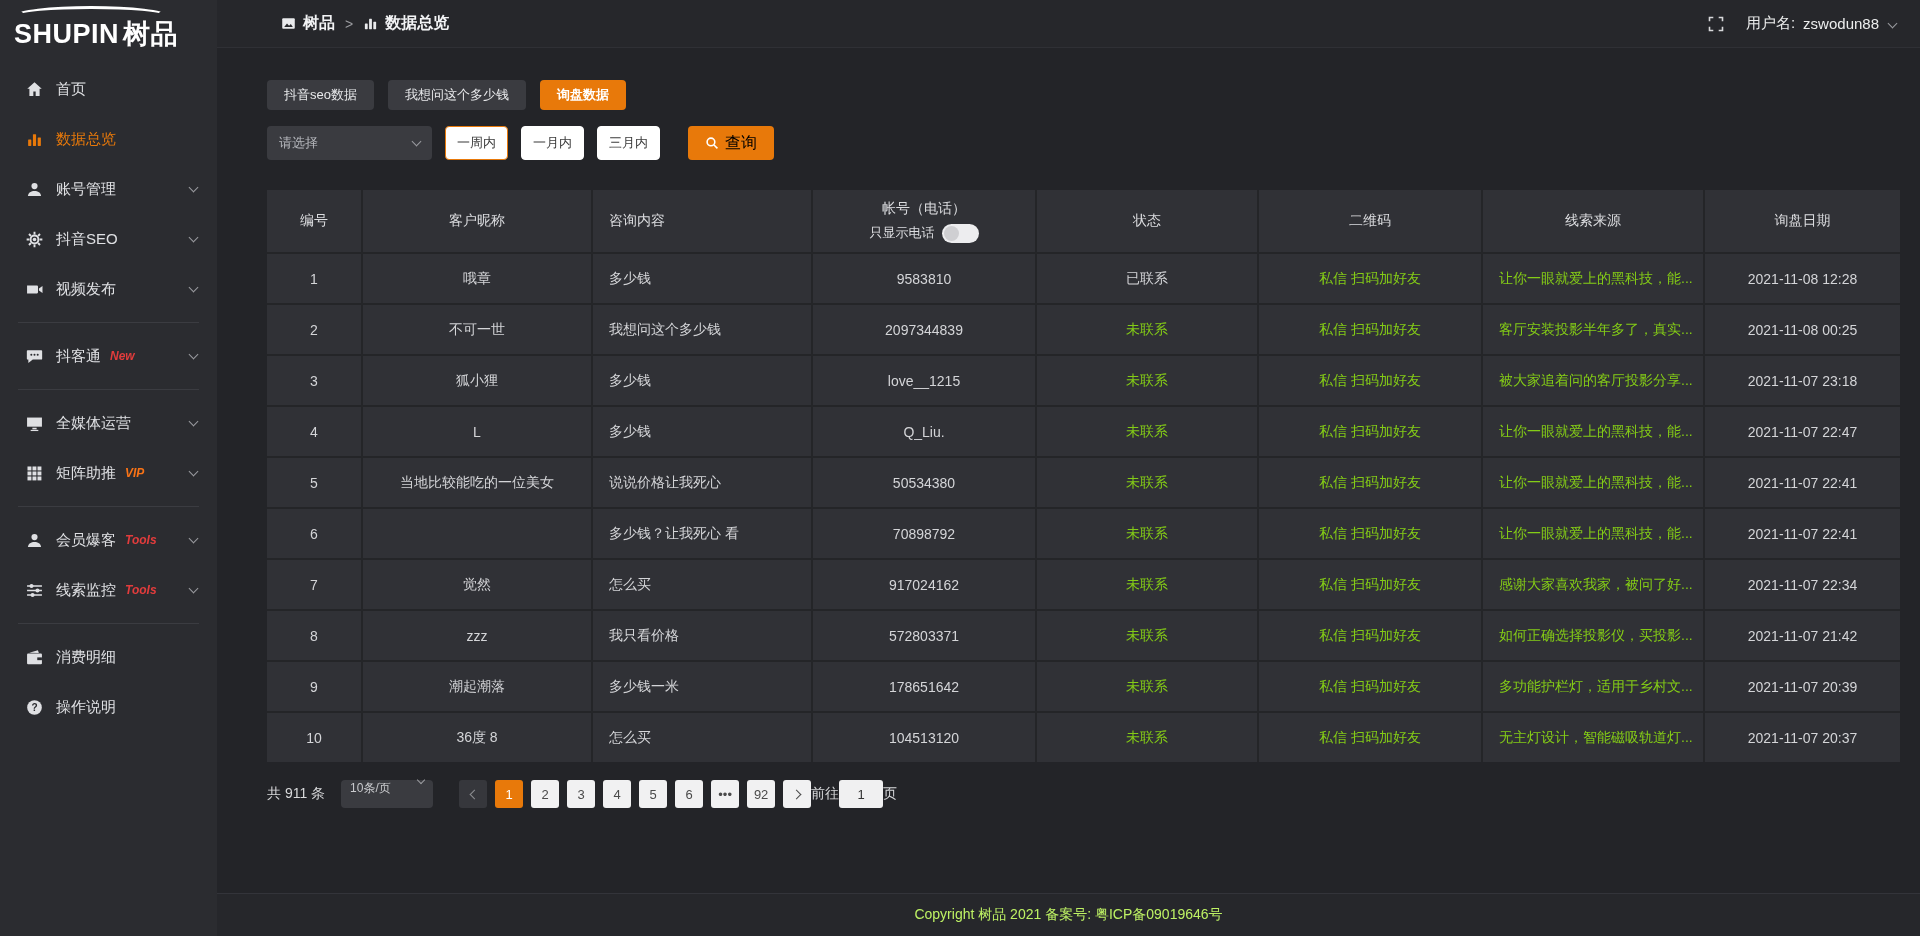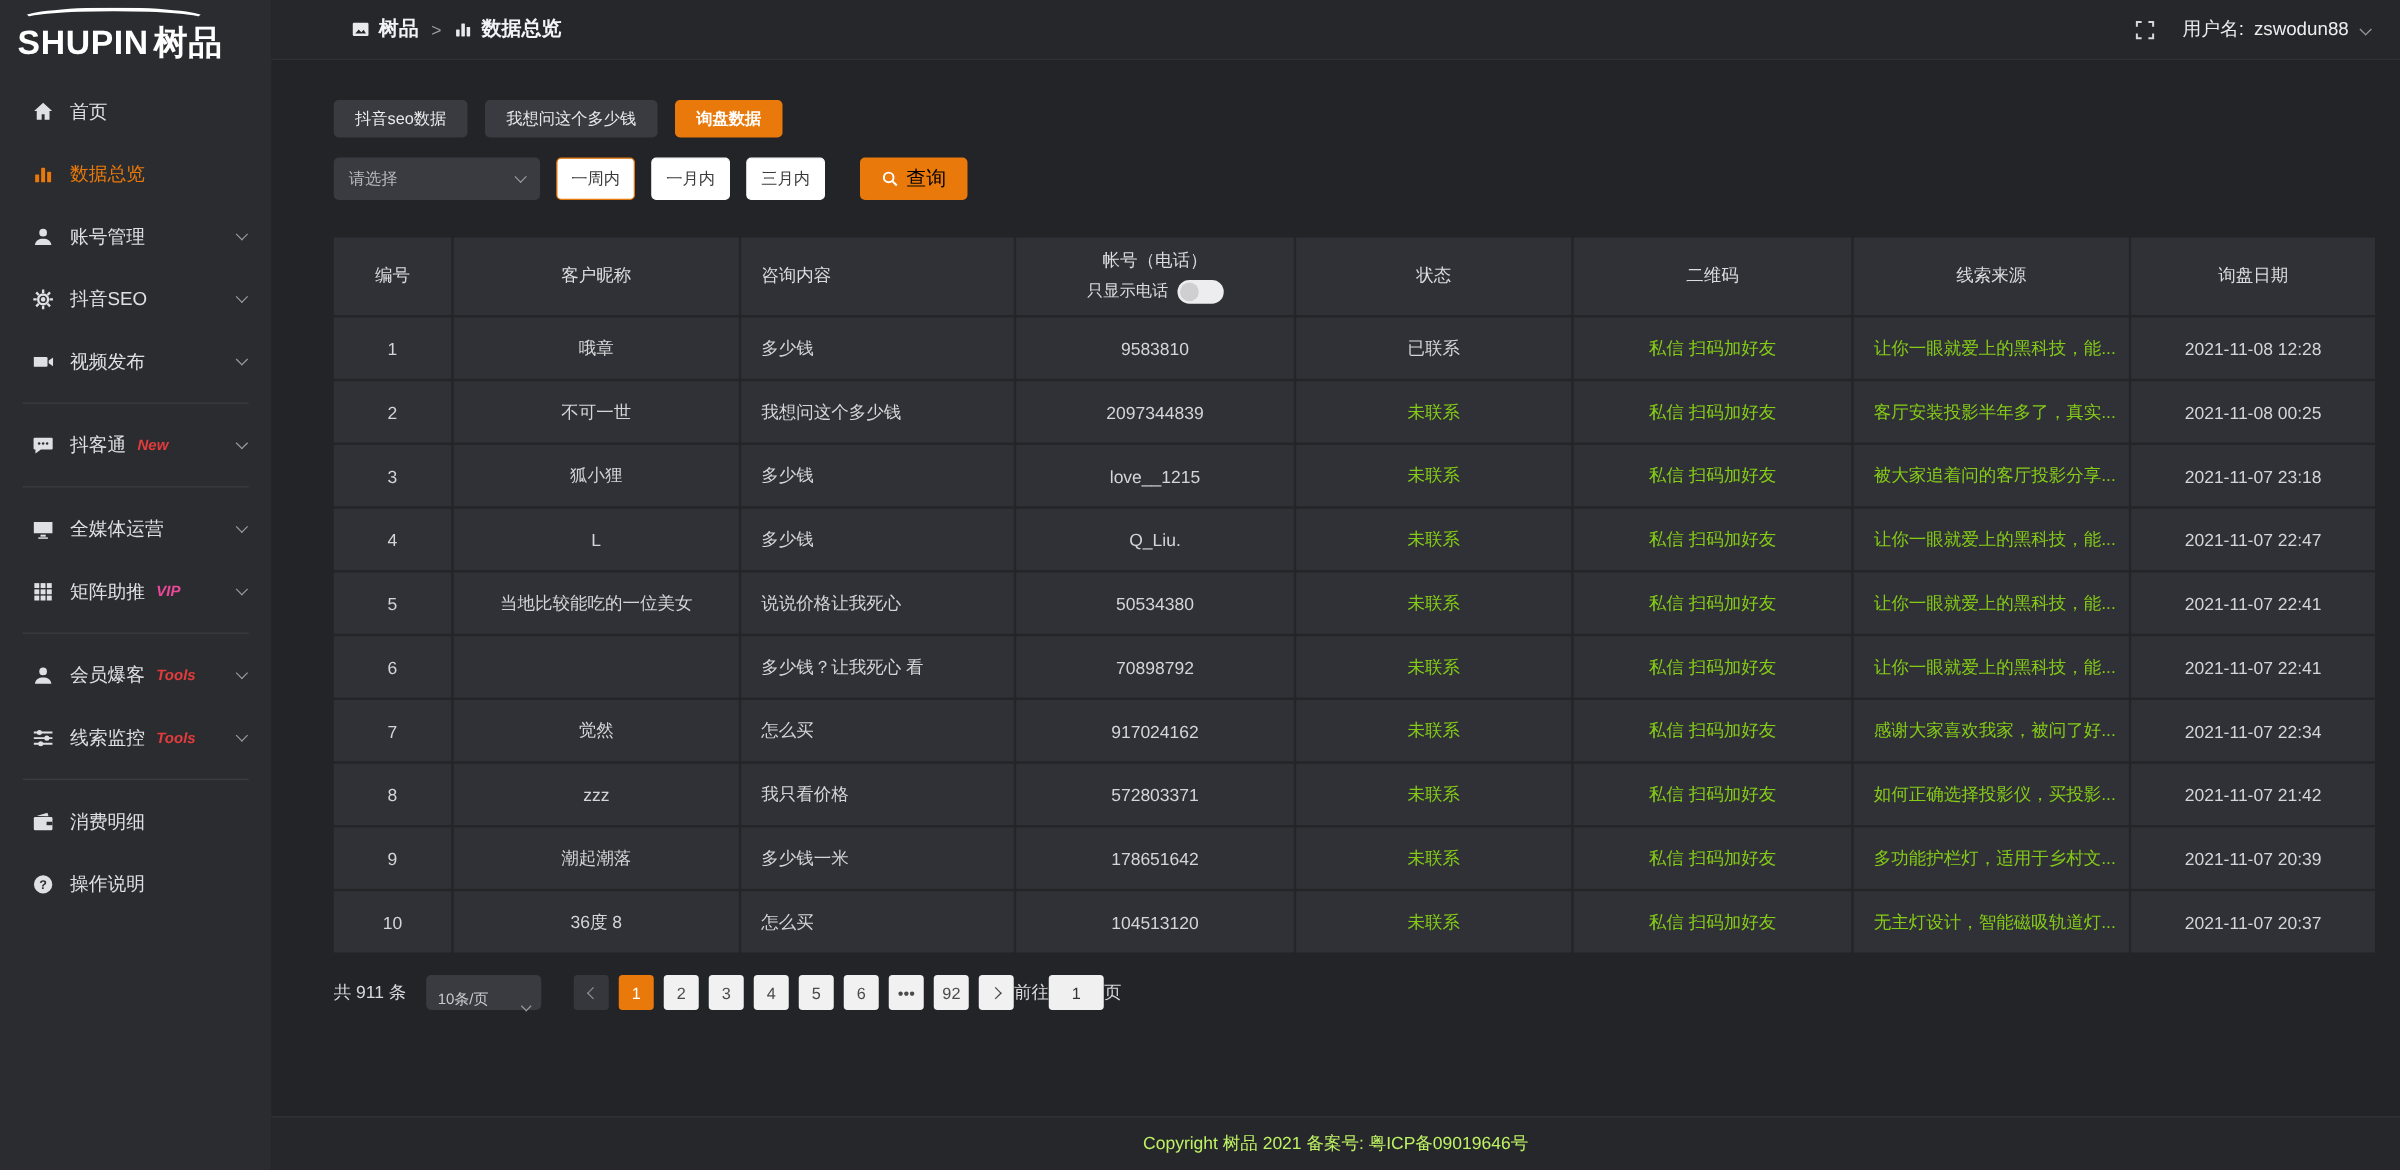--- a/index.html
+++ b/index.html
@@ -76,21 +76,21 @@
   .link { cursor:pointer; }
   .th-two { display:flex; flex-direction:column; align-items:center; gap:6px; font-size:14px; }
   .toggle-line { display:flex; align-items:center; gap:7px; font-size:13px; }
   .switch { width:37px; height:19px; border-radius:10px; background:#ededef; position:relative; cursor:pointer; }
   .switch .knob { position:absolute; left:2px; top:2px; width:15px; height:15px; border-radius:50%;
     background:#cfcfd2; }
 
   
   .pager { display:flex; align-items:center; margin-top:18px; font-size:14px; color:#d8d9db; }
   .pg-size { width:92px; height:28px; background:#3a3b40; border-radius:4px; margin-left:16px;
-    display:flex; align-items:flex-end; padding:0 9px; font-size:12px; color:#c9cacd; cursor:pointer; }
+    display:flex; align-items:flex-start; padding:0 9px; font-size:12px; color:#c9cacd; cursor:pointer; }
   .pg-size .chev { margin-left:auto; width:6px; height:6px; }
   .pg-btn { min-width:28px; height:28px; margin-left:8px; border-radius:3px; background:#f1f1f2;
     color:#4a4a4a; font-size:13px; display:flex; align-items:center; justify-content:center;
     cursor:pointer; padding:0 4px; }
   .pg-btn.dark { background:#36373c; color:#8d8e92; }
   .pg-btn.active { background:#e8790a; color:#fff; }
   .pg-prev { margin-left:26px; }
   .pg-arrow { width:7px; height:7px; border-right:1.6px solid currentColor; border-bottom:1.6px solid currentColor; }
   .pg-arrow.left { transform:rotate(135deg); margin-left:2px; }
   .pg-arrow.right { transform:rotate(-45deg); margin-right:2px; }
@@ -202,21 +202,21 @@
               <rect x="10.8" y="1.4" width="3.7" height="3.7"></rect>
               <rect x="1.4" y="6.1" width="3.7" height="3.7"></rect>
               <rect x="6.1" y="6.1" width="3.7" height="3.7"></rect>
               <rect x="10.8" y="6.1" width="3.7" height="3.7"></rect>
               <rect x="1.4" y="10.8" width="3.7" height="3.7"></rect>
               <rect x="6.1" y="10.8" width="3.7" height="3.7"></rect>
               <rect x="10.8" y="10.8" width="3.7" height="3.7"></rect>
             </svg>
           </span>
           <span>矩阵助推</span>
-          <span class="s-badge" style="color:#ec4899">VIP</span>
+          <span class="s-badge" style="color:#f97316">VIP</span>
           <span class="chev"></span>
         </div>
         <div class="side-divider"></div>
         <div class="side-item">
           <span class="s-icon">
             <svg viewBox="0 0 16 16">
               <circle cx="8" cy="4.8" r="2.9"></circle>
               <path d="M1.8 14.2c.4-3.3 3-4.7 6.2-4.7s5.8 1.4 6.2 4.7z"></path>
             </svg>
           </span>

